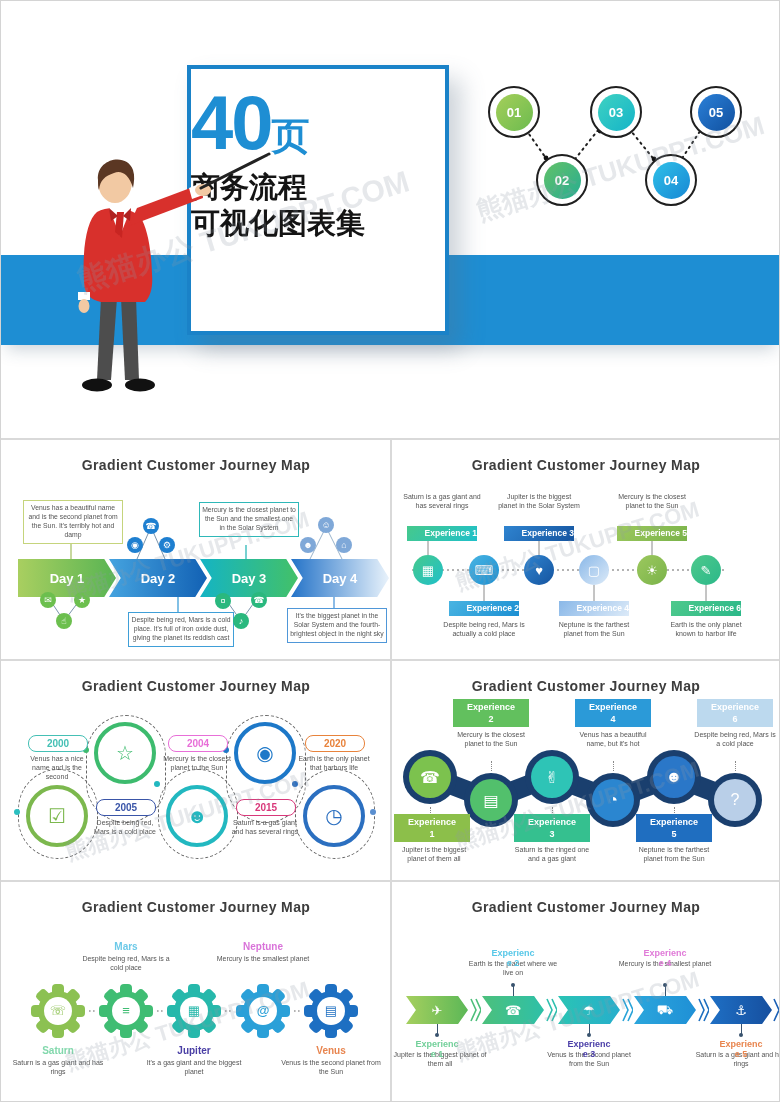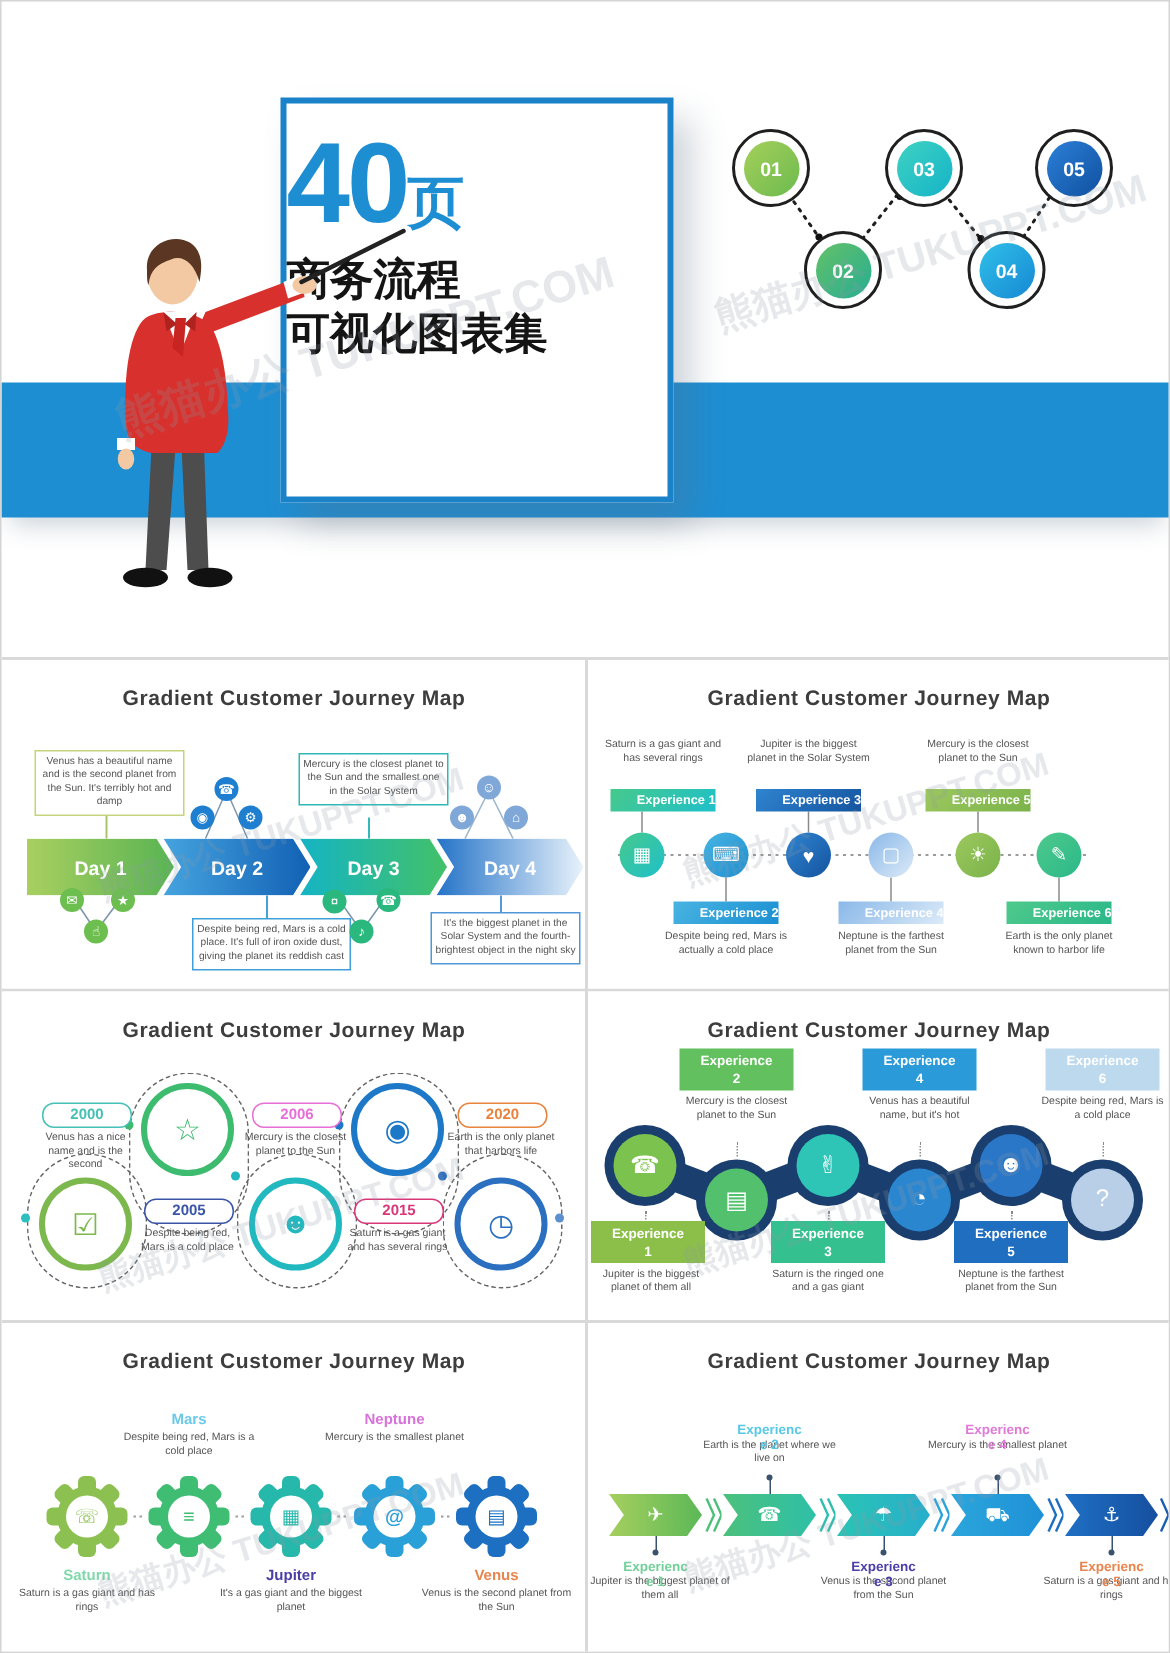--- a/index.html
+++ b/index.html
@@ -217,21 +217,21 @@
     <div class="cdot" style="left:152px;top:120px;background:#22b8c0"></div>
     <div class="cdot" style="left:221px;top:86px;background:#1d78c8"></div>
     <div class="cdot" style="left:290px;top:120px;background:#2b6fc0"></div>
     <div class="cdot" style="left:368px;top:148px;background:#5a8fd0"></div>
     <div class="ypill" style="left: 26px; top: 74px; color: rgb(69, 192, 181); border-color: rgb(69, 192, 181);">2000</div>
     <div class="desc" style="left:19px;top:93px;width:72px">Venus has a nice name and is the second</div>
     <div class="ycirc" style="left: 24px; top: 124px; border-color: rgb(124, 184, 78); color: rgb(124, 184, 78);">☑</div>
     <div class="ycirc" style="left: 92px; top: 61px; border-color: rgb(61, 187, 110); color: rgb(61, 187, 110);">☆</div>
     <div class="ypill" style="left: 94px; top: 138px; color: rgb(58, 85, 168); border-color: rgb(58, 85, 168);">2005</div>
     <div class="desc" style="left:87px;top:157px;width:72px">Despite being red, Mars is a cold place</div>
-    <div class="ypill" style="left: 166px; top: 74px; color: rgb(232, 111, 216); border-color: rgb(232, 111, 216);">2006</div>
+    <div class="ypill" style="left: 166px; top: 74px; color: rgb(232, 111, 216); border-color: rgb(232, 111, 216);">2004</div>
     <div class="desc" style="left:159px;top:93px;width:72px">Mercury is the closest planet to the Sun</div>
     <div class="ycirc" style="left: 164px; top: 124px; border-color: rgb(34, 184, 192); color: rgb(34, 184, 192);">☻</div>
     <div class="ycirc" style="left: 232px; top: 61px; border-color: rgb(29, 120, 200); color: rgb(29, 120, 200);">◉</div>
     <div class="ypill" style="left: 234px; top: 138px; color: rgb(216, 56, 122); border-color: rgb(216, 56, 122);">2015</div>
     <div class="desc" style="left:227px;top:157px;width:72px">Saturn is a gas giant and has several rings</div>
     <div class="ypill" style="left: 303px; top: 74px; color: rgb(232, 131, 60); border-color: rgb(232, 131, 60);">2020</div>
     <div class="desc" style="left:296px;top:93px;width:72px">Earth is the only planet that harbors life</div>
     <div class="ycirc" style="left: 301px; top: 124px; border-color: rgb(43, 111, 192); color: rgb(43, 111, 192);">◷</div>
   </div>
 

